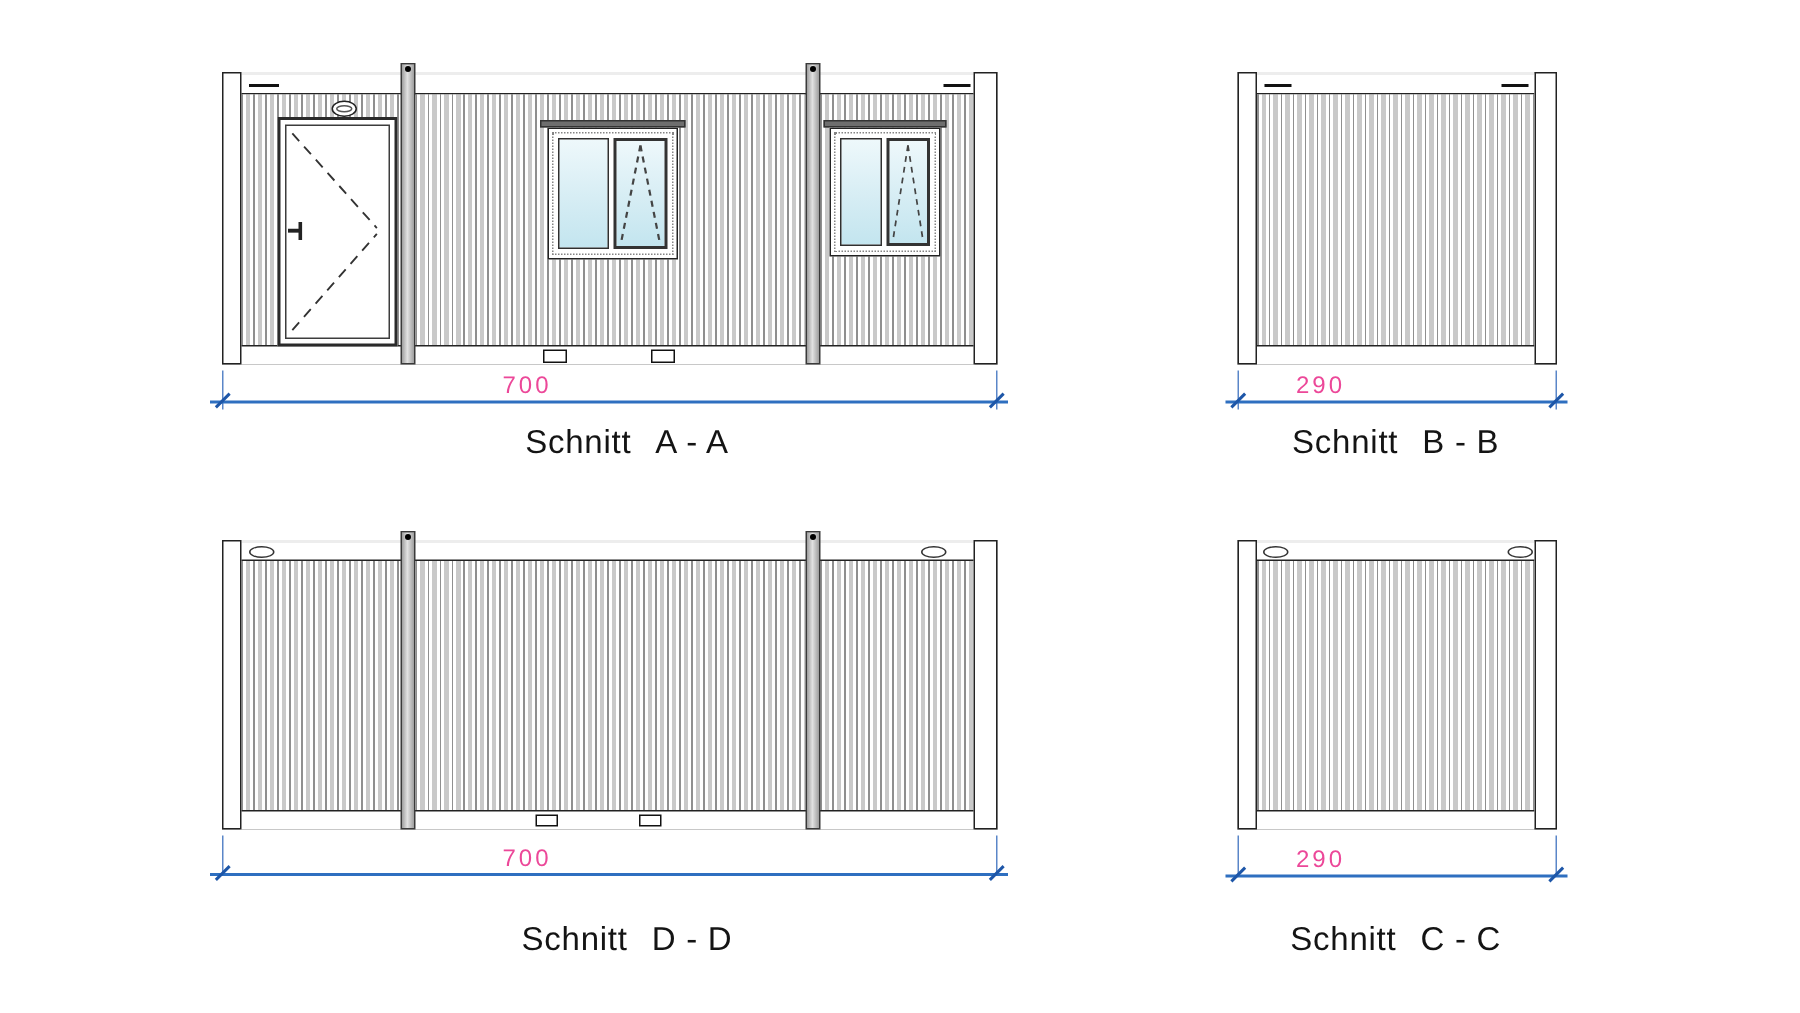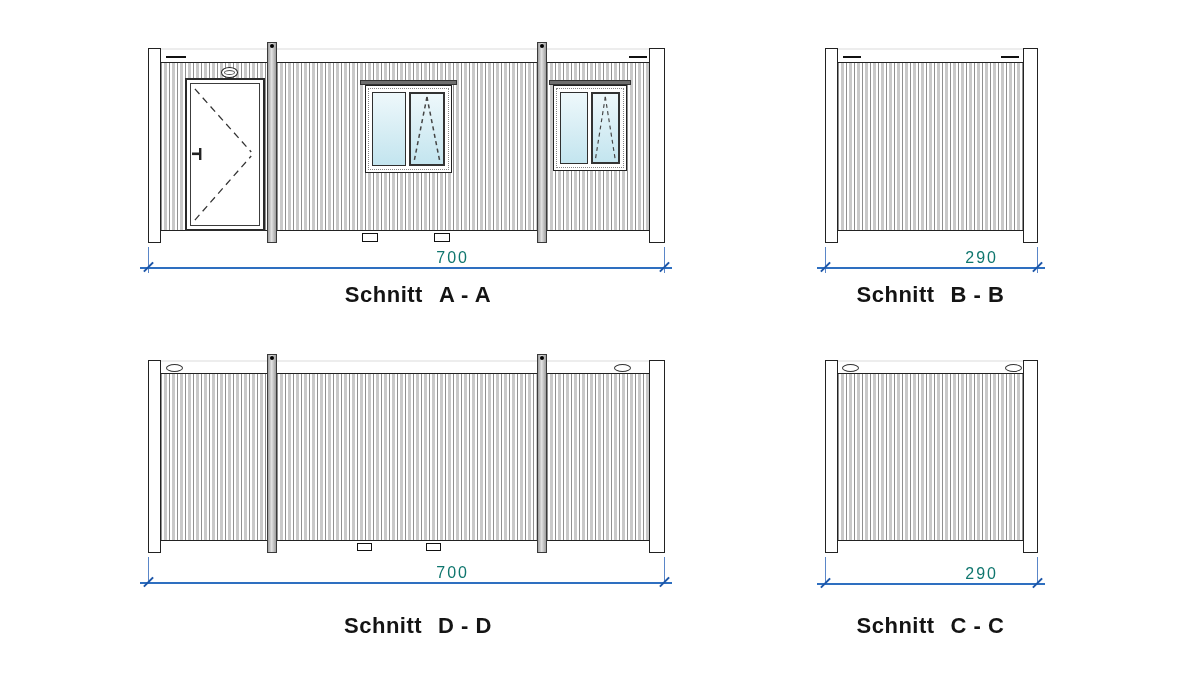--- a/index.html
+++ b/index.html
@@ -38,24 +38,24 @@
   .window .seal{position:absolute;left:2px;right:2px;top:2px;bottom:2px;border:1px dotted #858585;}
   .window-body{position:absolute;left:6px;right:6px;top:6px;bottom:6px;display:flex;gap:3px;}
   .pane-fixed{width:44%;border:1px solid #2f2f2f;background:linear-gradient(180deg,#eef8fb 0%,#d6edf4 55%,#c3e5ef 100%);}
   .pane-tilt{flex:1;border:2.5px solid #333;background:linear-gradient(180deg,#eef8fb 0%,#d6edf4 55%,#c3e5ef 100%);position:relative;}
   .pane-tilt svg,.door-leaf svg{position:absolute;inset:0;width:100%;height:100%;}
 
   
   .dim-line{background:#2e6fc0;height:1.6px;}
   .dim-ext{background:#5a86c8;width:1.2px;}
   .dim-tick{background:#1d56a8;width:13px;height:2px;transform:rotate(-45deg);}
-  .dim-text{color:#0f766e;font-size:16px;line-height:18px;text-align:right;letter-spacing:2px;}
-
-  
-  .section-label{display:flex;justify-content:center;gap:16px;font-size:22px;font-weight:700;letter-spacing:0.5px;color:#141414;}
+  .dim-text{color:#ec4899;font-size:16px;line-height:18px;text-align:left;letter-spacing:2px;}
+
+  
+  .section-label{display:flex;justify-content:center;gap:16px;font-size:22px;font-weight:400;letter-spacing:0.5px;color:#141414;}
 </style>
 </head>
 <body>
 
 <div class="view">
   <div class="abs shell" style="left:148px;top:48px;width:517px;height:195px;"></div>
   <div class="abs top-rail" style="left:160px;top:48px;width:490px;height:15px;"></div>
   <div class="abs rail-dash" style="left:166px;top:56px;width:20px;height:2px;"></div>
   <div class="abs rail-dash" style="left:629px;top:56px;width:18px;height:2px;"></div>
   <div class="abs corr" style="left:161px;top:63px;width:106px;height:167px;"></div>

